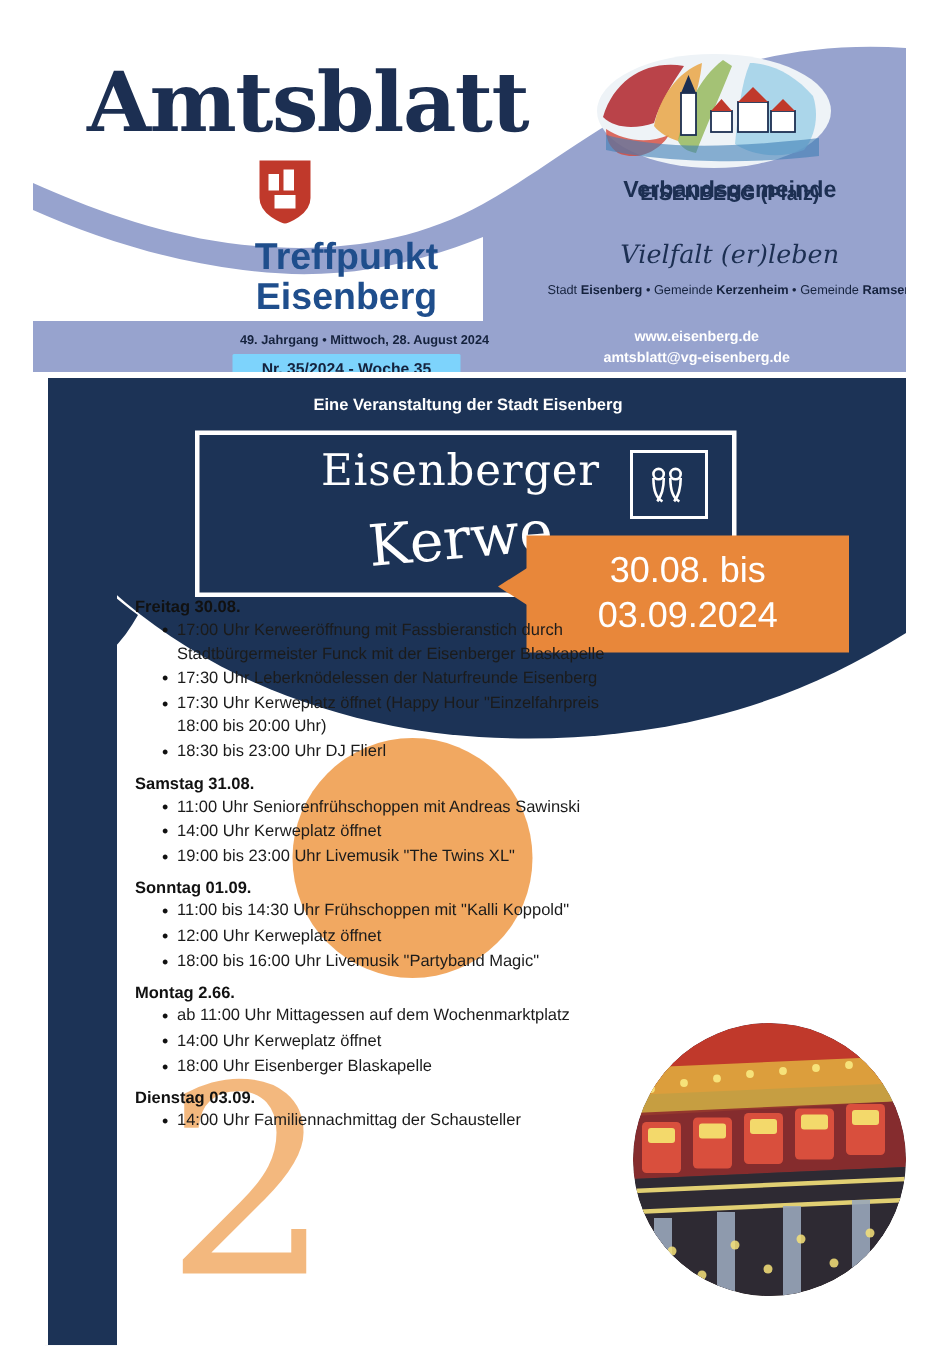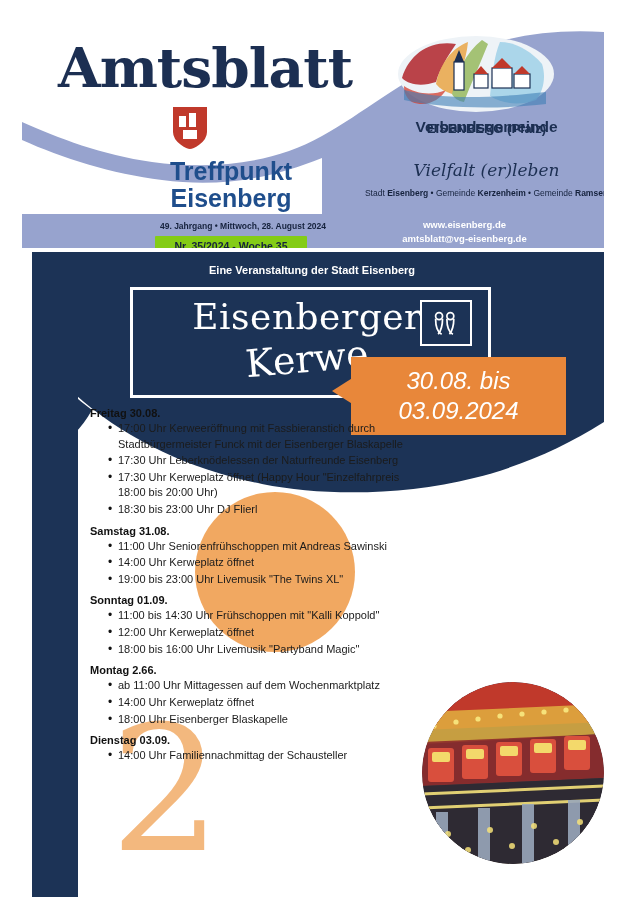--- a/index.html
+++ b/index.html
@@ -78,21 +78,21 @@
     font-size: 8.5px;
     font-weight: bold;
     color: #15223d;
   }
   .issue-box {
     position: absolute;
     left: 133px;
     top: 218px;
     width: 152px;
     height: 20px;
-    background: #84cc16;
+    background: #7dd3fc;
     border-radius: 1px;
     display: flex;
     align-items: center;
     justify-content: center;
     font-size: 10.5px;
     font-weight: bold;
     color: #15223d;
   }
 
   
@@ -198,21 +198,21 @@
     height: 105px;
     border: 3px solid #ffffff;
   }
   .kerwe-title-1 {
     position: absolute;
     left: 120px;
     top: 47px;
     width: 330px;
     text-align: center;
     font-family: "DejaVu Serif", serif;
-    font-size: 36px;
+    font-size: 29px;
     color: #ffffff;
     line-height: 1;
     letter-spacing: 0.5px;
   }
   .kerwe-title-2 {
     position: absolute;
     left: 120px;
     top: 88px;
     width: 330px;
     text-align: center;
@@ -242,21 +242,20 @@
     height: 78px;
     background: #e8873a;
     display: flex;
     flex-direction: column;
     align-items: center;
     justify-content: center;
     color: #ffffff;
     font-size: 24px;
     line-height: 1.25;
     font-family: "Liberation Sans", sans-serif;
-    font-style: italic;
   }
   .date-badge-tail {
     position: absolute;
     left: 310px;
     top: 125px;
     width: 0;
     height: 0;
     border-top: 14px solid transparent;
     border-bottom: 14px solid transparent;
     border-right: 22px solid #e8873a;
@@ -300,21 +299,21 @@
     top: 143px;
     width: 330px;
     color: #1b1b1b;
   }
   .day-head {
     font-size: 11px;
     font-weight: bold;
     margin: 7px 0 2px 0;
     color: #111111;
   }
-  .day-head.first { margin-top: 12px; }
+  .day-head.first { margin-top: 4px; }
   ul.items {
     list-style: none;
     margin: 0;
     padding: 0 0 0 18px;
   }
   ul.items li {
     position: relative;
     font-size: 11px;
     line-height: 1.42;
     margin-bottom: 1px;

